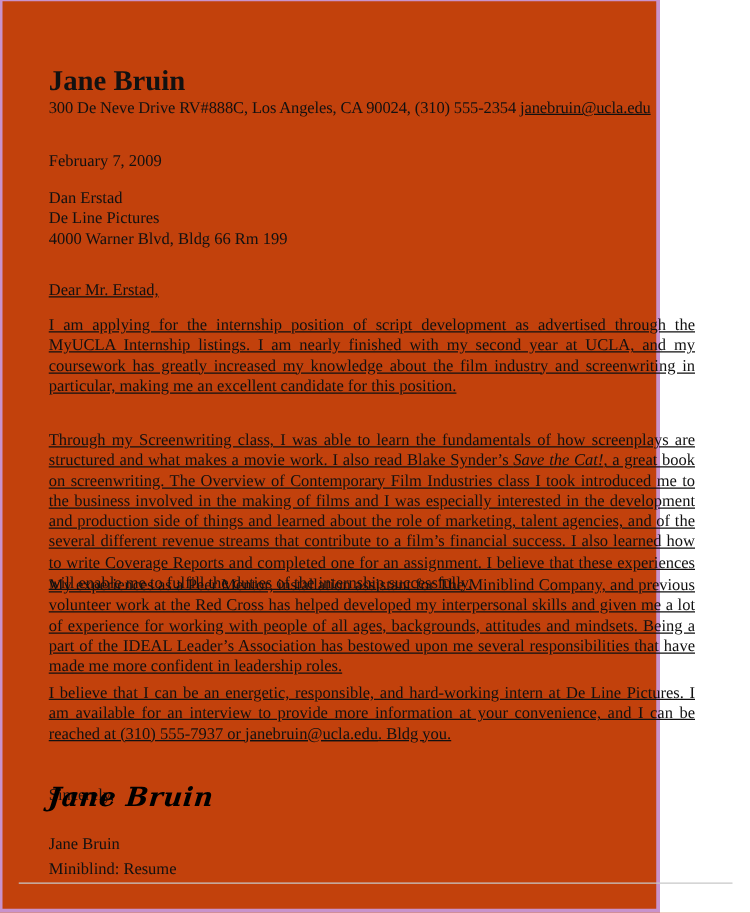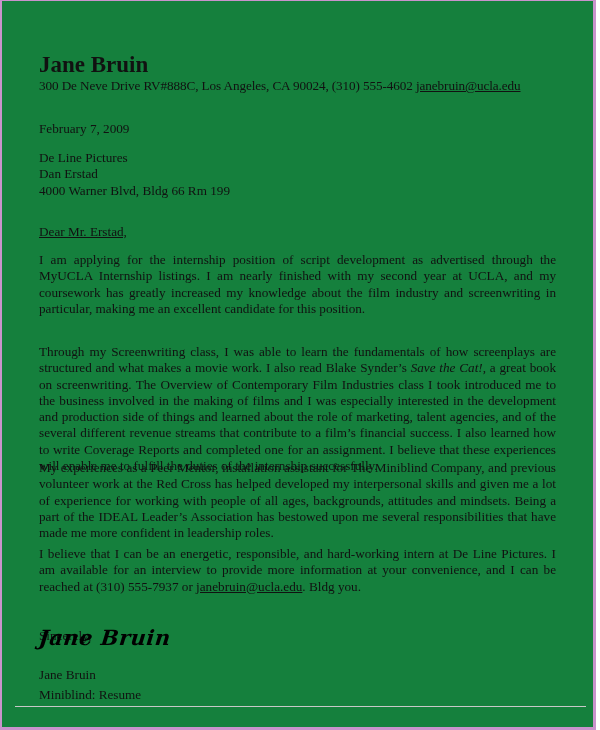--- a/index.html
+++ b/index.html
@@ -7,28 +7,28 @@
       padding: 0;
       background: #ffffff;
     }
     body {
       width: 600px;
       height: 730px;
       overflow: hidden;
     }
     .page {
       position: relative;
-      width: 596px;
+      width: 528px;
       height: 730px;
       box-sizing: border-box;
       border-top: 1px solid #c993cc;
       border-left: 2px solid #c993cc;
       border-right: 3px solid #c993cc;
       border-bottom: 3px solid #c993cc;
-      background: #15803d;
+      background: #c2410c;
       font-family: "Liberation Serif", "DejaVu Serif", serif;
       color: #111111;
     }
     .content {
       position: absolute;
       left: 37px;
       top: 0;
       width: 517px;
     }
     .name {
@@ -60,20 +60,21 @@
       line-height: 16.3px;
     }
     .date { top: 120px; }
     .recipient { top: 149px; }
     .recipient div { white-space: nowrap; }
     .salutation { top: 223px; text-decoration: underline; }
     .para {
       width: 517px;
       text-align: justify;
       text-align-last: left;
+      text-decoration: underline;
     }
     .p1 { top: 251px; }
     .p2 { top: 343px; }
     .p3 { top: 459px; }
     .p4 { top: 545px; }
     .closing { top: 604px; margin-top: 23px; }
     .signature {
       position: absolute;
       top: 622px;
       left: 0;
@@ -99,27 +100,27 @@
     }
     em { font-style: italic; }
   </style>
 </head>
 <body>
 
 <div class="page">
   <div class="content">
 
     <div class="name">Jane Bruin</div>
-    <div class="addr"><span>300 De Neve Drive RV#888C, Los Angeles, CA 90024, (310) 555-4602</span> <a class="email">janebruin@ucla.edu</a></div>
+    <div class="addr"><span>300 De Neve Drive RV#888C, Los Angeles, CA 90024, (310) 555-2354</span> <a class="email">janebruin@ucla.edu</a></div>
 
     <div class="block date">February 7, 2009</div>
 
     <div class="block recipient">
+      <div>Dan Erstad</div>
       <div>De Line Pictures</div>
-      <div>Dan Erstad</div>
       <div>4000 Warner Blvd, Bldg 66 Rm 199</div>
     </div>
 
     <div class="block salutation">Dear Mr. Erstad,</div>
 
     <div class="block para p1">I am applying for the internship position of script development as advertised through the MyUCLA Internship listings. I am nearly finished with my second year at UCLA, and my coursework has greatly increased my knowledge about the film industry and screenwriting in particular, making me an excellent candidate for this position.</div>
 
     <div class="block para p2"><span>Through my Screenwriting class, I was able to learn the fundamentals of how screenplays are structured and what makes a movie work. I also read Blake Synder’s </span><em>Save the Cat!</em><span>, a great book on screenwriting. The Overview of Contemporary Film Industries class I took introduced me to the business involved in the making of films and I was especially interested in the development and production side of things and learned about the role of marketing, talent agencies, and of the several different revenue streams that contribute to a film’s financial success. I also learned how to write Coverage Reports and completed one for an assignment. I believe that these experiences will enable me to fulfill the duties of the internship successfully.</span></div>
 
     <div class="block para p3">My experiences as a Peer Mentor, installation assistant for The Miniblind Company, and previous volunteer work at the Red Cross has helped developed my interpersonal skills and given me a lot of experience for working with people of all ages, backgrounds, attitudes and mindsets. Being a part of the IDEAL Leader’s Association has bestowed upon me several responsibilities that have made me more confident in leadership roles.</div>

